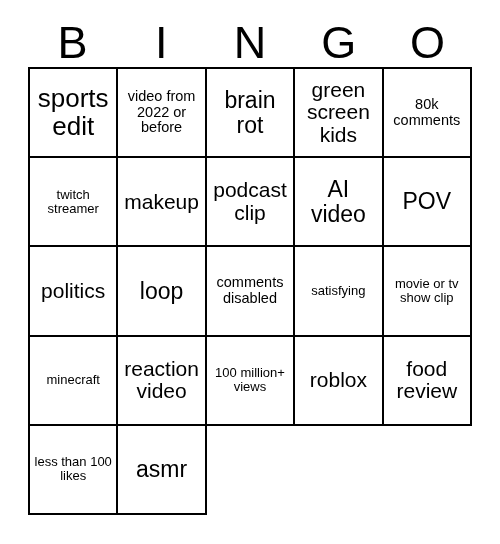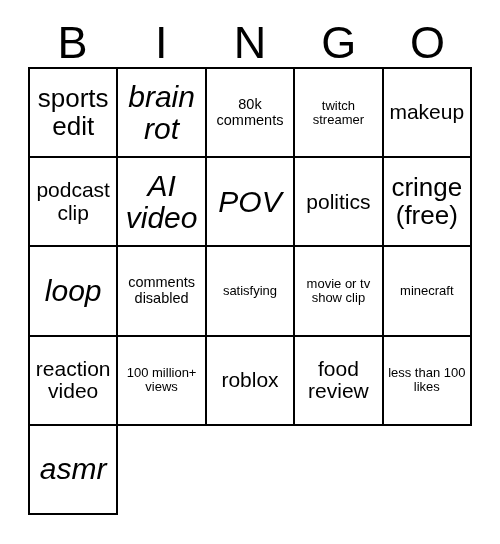--- a/index.html
+++ b/index.html
@@ -70,21 +70,21 @@
   .cell-text {
     display: block;
     width: 100%;
     line-height: 1.07;
     font-weight: 400;
     color: #000;
     word-wrap: break-word;
     hyphens: none;
   }
   
-  .fs-xl   { font-size: 30px; font-style: italic; }
+  .fs-xl   { font-size: 23px; }
   .fs-lg   { font-size: 26px; }
   .fs-md   { font-size: 21px; }
   .fs-sm   { font-size: 13px; }
   .fs-xs   { font-size: 14.5px; }
 </style>
 </head>
 <body>
 
 <div id="card">
 
@@ -95,21 +95,27 @@
     <div class="header-letter">G</div>
     <div class="header-letter">O</div>
   </div>
 
   <div id="grid">
 
     <div class="cell">
       <span class="cell-text fs-lg">sports edit</span>
     </div>
     <div class="cell">
+      <span class="cell-text fs-xs">video from 2022 or before</span>
+    </div>
+    <div class="cell">
       <span class="cell-text fs-xl">brain rot</span>
+    </div>
+    <div class="cell">
+      <span class="cell-text fs-md">green screen kids</span>
     </div>
     <div class="cell">
       <span class="cell-text fs-xs">80k comments</span>
     </div>
 
     <div class="cell">
       <span class="cell-text fs-sm">twitch streamer</span>
     </div>
     <div class="cell">
       <span class="cell-text fs-md">makeup</span>
@@ -119,23 +125,20 @@
     </div>
     <div class="cell">
       <span class="cell-text fs-xl">AI video</span>
     </div>
 
     <div class="cell">
       <span class="cell-text fs-xl">POV</span>
     </div>
     <div class="cell">
       <span class="cell-text fs-md">politics</span>
-    </div>
-    <div class="cell">
-      <span class="cell-text fs-lg">cringe (free)</span>
     </div>
     <div class="cell">
       <span class="cell-text fs-xl">loop</span>
     </div>
     <div class="cell">
       <span class="cell-text fs-xs">comments disabled</span>
     </div>
 
     <div class="cell">
       <span class="cell-text fs-sm">satisfying</span>

